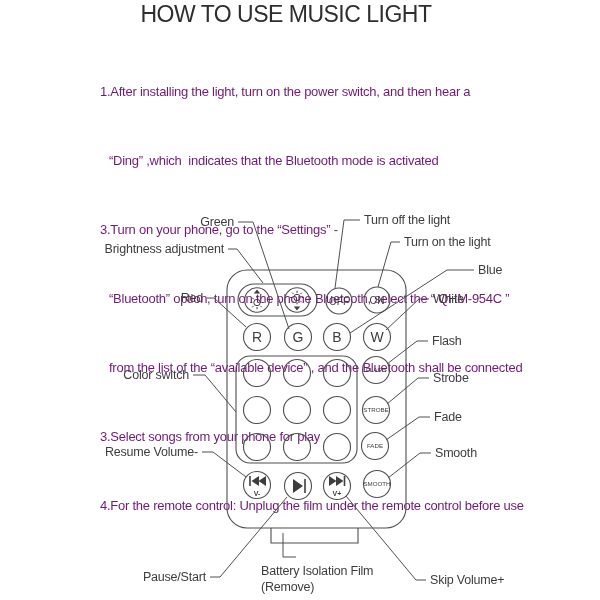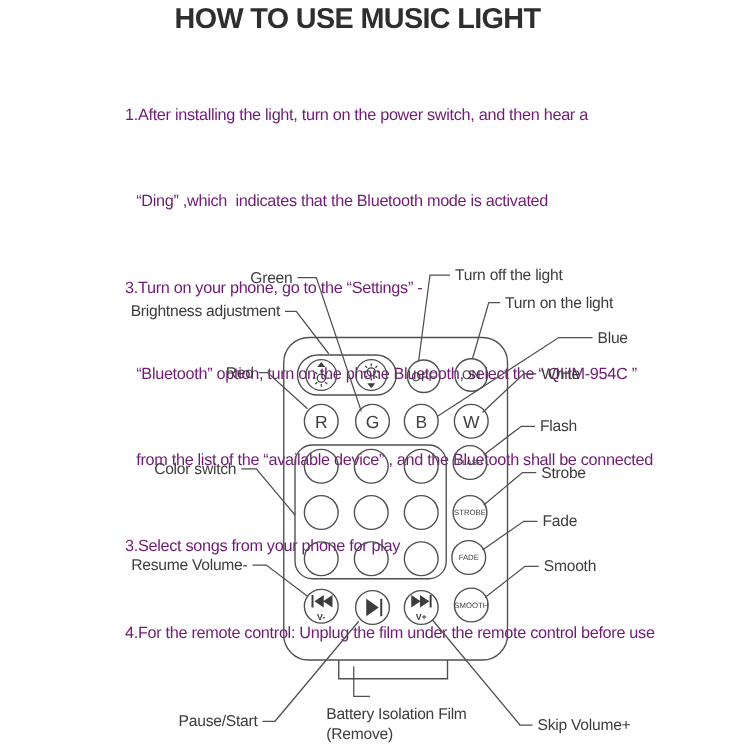--- a/index.html
+++ b/index.html
@@ -2,21 +2,21 @@
 <html><head>
 <meta charset="utf-8">
 <style>
   html,body{margin:0;padding:0;background:#ffffff;}
   #stage{
     position:relative;width:600px;height:600px;background:#ffffff;overflow:hidden;
     font-family:"Liberation Sans", sans-serif;color:#3a3a3a;
   }
   .page-title{
     position:absolute;top:1px;left:0;width:600px;box-sizing:border-box;padding-right:28px;
-    text-align:center;font-size:23px;font-weight:bold;letter-spacing:-0.5px;color:#2e2e2e;
+    text-align:center;font-size:23px;font-weight:normal;letter-spacing:-0.5px;color:#2e2e2e;
     margin:0;
   }
   .instructions{
     position:absolute;left:100px;top:34px;width:480px;
     font-size:13px;line-height:23px;letter-spacing:-0.25px;white-space:pre;color:#701a75;
   }
   .instr-line{height:23px;}
   .instr-line.indent{padding-left:9px;}
   .diagram{position:absolute;left:0;top:200px;}
   svg{display:block;}

